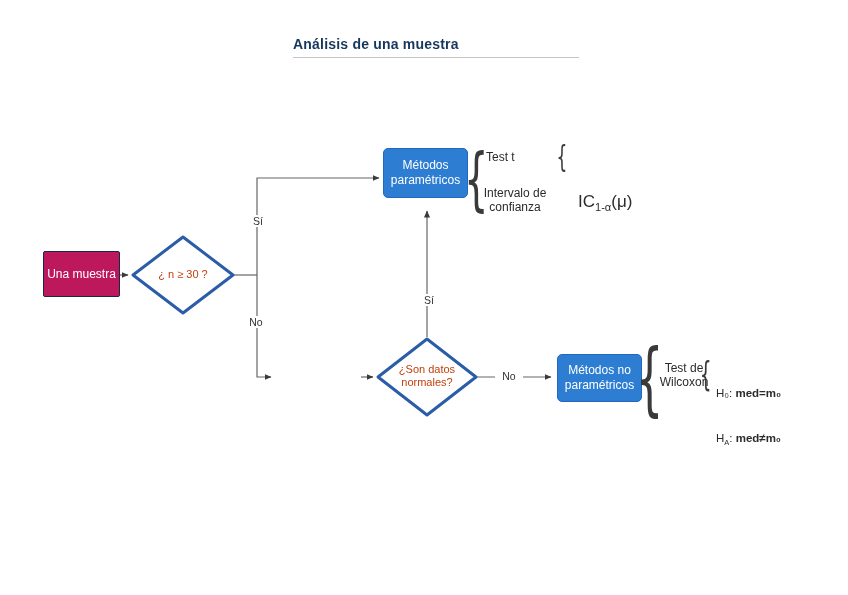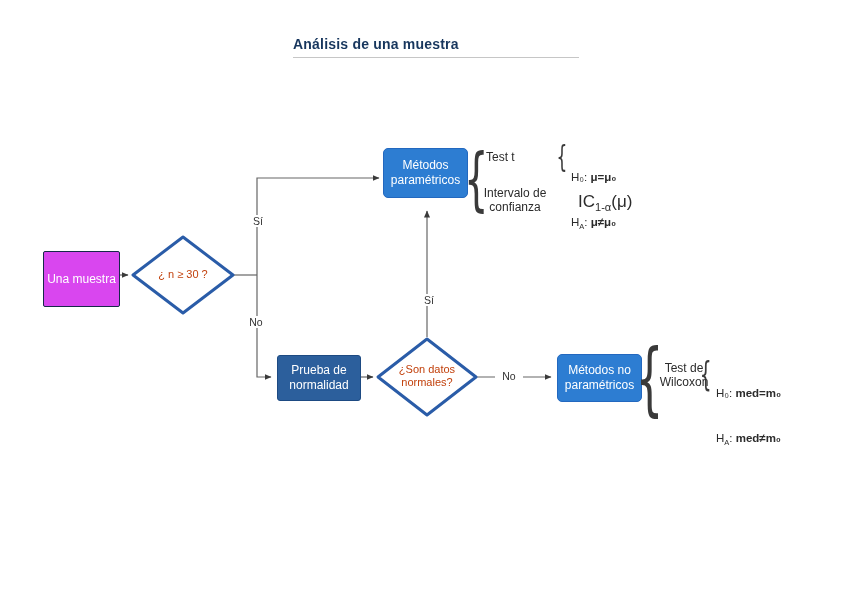--- a/index.html
+++ b/index.html
@@ -12,21 +12,21 @@
     left:293px;top:36px;width:286px;
     font-size:14px;font-weight:bold;color:#17365d;letter-spacing:.2px;
   }
   .title-divider{left:293px;top:57px;width:286px;height:1px;background:#c6c6c6;}
   svg.wires{position:absolute;left:0;top:0;width:848px;height:595px;}
 
   .node{
     display:flex;align-items:center;justify-content:center;text-align:center;
     color:#ffffff;font-size:12px;line-height:1.22;padding:2px;box-sizing:border-box;
   }
-  .node-start{left:43px;top:251px;width:77px;height:56px;background:#d946ef;border:1px solid #16294a;border-radius:2px;}
+  .node-start{left:43px;top:251px;width:77px;height:46px;background:#be185d;border:1px solid #16294a;border-radius:2px;}
   .node-parametric{left:383px;top:148px;width:85px;height:50px;background:#2d7dd2;border:1px solid #2368bf;border-radius:5px;}
   .node-normality{left:277px;top:355px;width:84px;height:46px;background:#2c5f9c;border:1px solid #1d4a82;border-radius:3px;}
   .node-nonparametric{left:557px;top:354px;width:85px;height:48px;background:#2d7dd2;border:1px solid #2368bf;border-radius:5px;}
 
   .diamond-label{
     text-align:center;font-size:11px;line-height:1.18;color:#c2410c;
   }
   .d1-label{left:133px;top:268px;width:100px;}
   .d2-label{left:387px;top:363px;width:80px;}
 
@@ -89,23 +89,20 @@
   <div class="abs page-title">Análisis de una muestra</div>
   <div class="abs title-divider"></div>
 
   <div class="abs node node-start">
     <span>Una muestra</span>
   </div>
   <div class="abs diamond-label d1-label">¿ n ≥ 30 ?</div>
   <div class="abs node node-parametric">
     <span>Métodos paramétricos</span>
   </div>
-  <div class="abs node node-normality">
-    <span>Prueba de normalidad</span>
-  </div>
   <div class="abs node node-nonparametric">
     <span>Métodos no paramétricos</span>
   </div>
   <div class="abs diamond-label d2-label">¿Son datos normales?</div>
 
   <div class="abs edge-label yes1">Sí</div>
   <div class="abs edge-label no1">No</div>
   <div class="abs edge-label yes2">Sí</div>
   <div class="abs edge-label no2">No</div>
 
@@ -118,24 +115,20 @@
   <div class="abs brace brace-nonparam">
     <span>{</span>
   </div>
   <div class="abs brace brace-hyp-wil">
     <span>{</span>
   </div>
 
   <div class="abs annot test-t">Test t</div>
   <div class="abs annot interval">Intervalo de confianza</div>
 
-  <div class="abs hyp hyp-param">
-    <div><span>H₀: </span><span class="val">μ=μ₀</span></div>
-    <div><span>H</span><sub>A</sub><span>: </span><span class="val">μ≠μ₀</span></div>
-  </div>
 
   <div class="abs ic-line"><span>IC</span><sub>1-α</sub><span>(μ)</span></div>
 
   <div class="abs annot wilcoxon">Test de Wilcoxon</div>
 
   <div class="abs hyp hyp-wil">
     <div><span>H₀: </span><span class="val">med=m₀</span></div>
     <div><span>H</span><sub>A</sub><span>: </span><span class="val">med≠m₀</span></div>
   </div>
 

